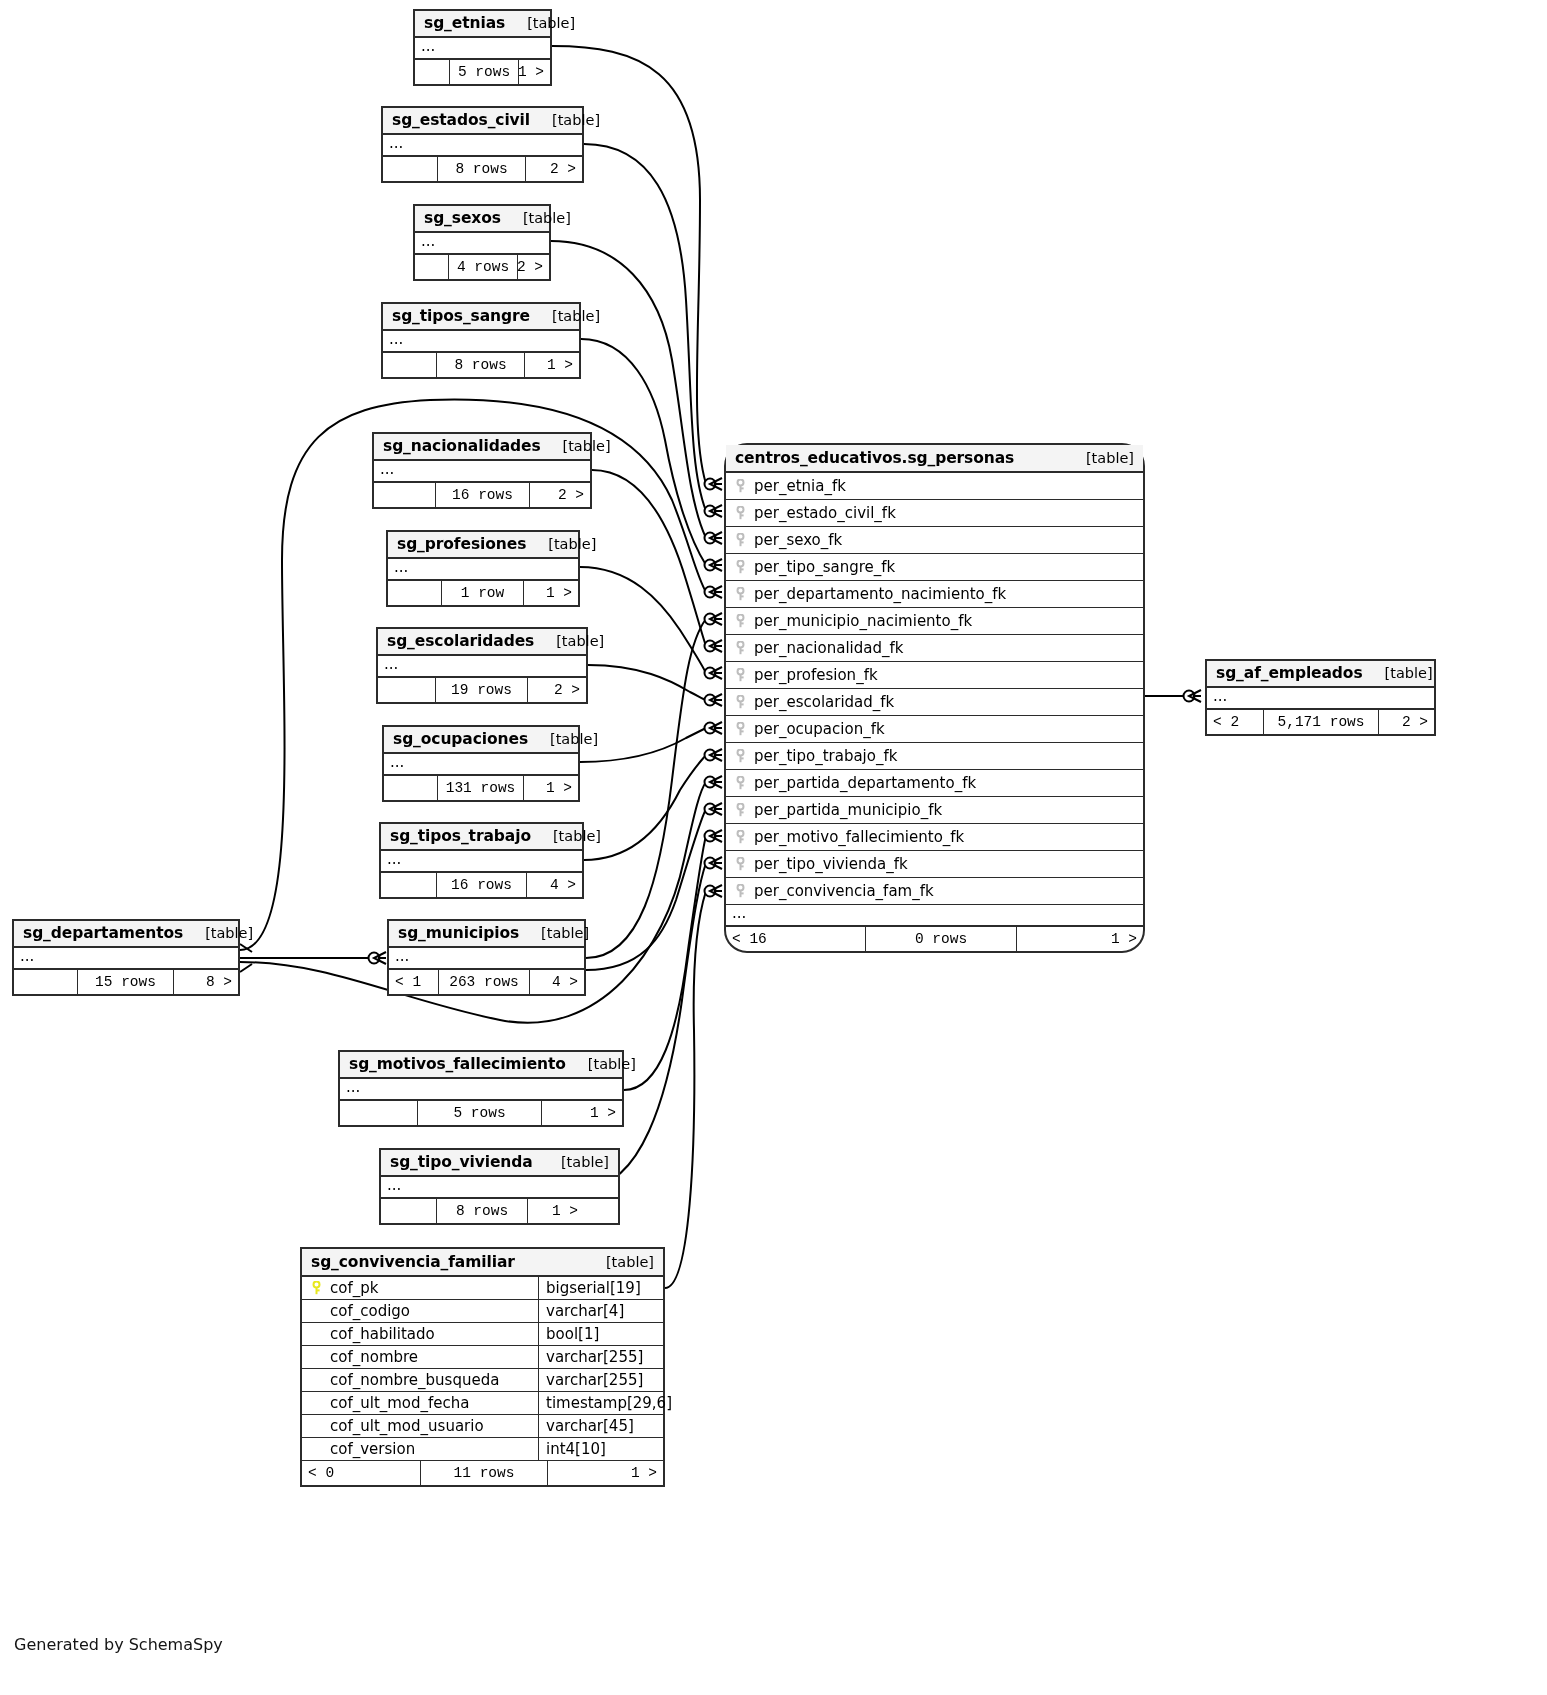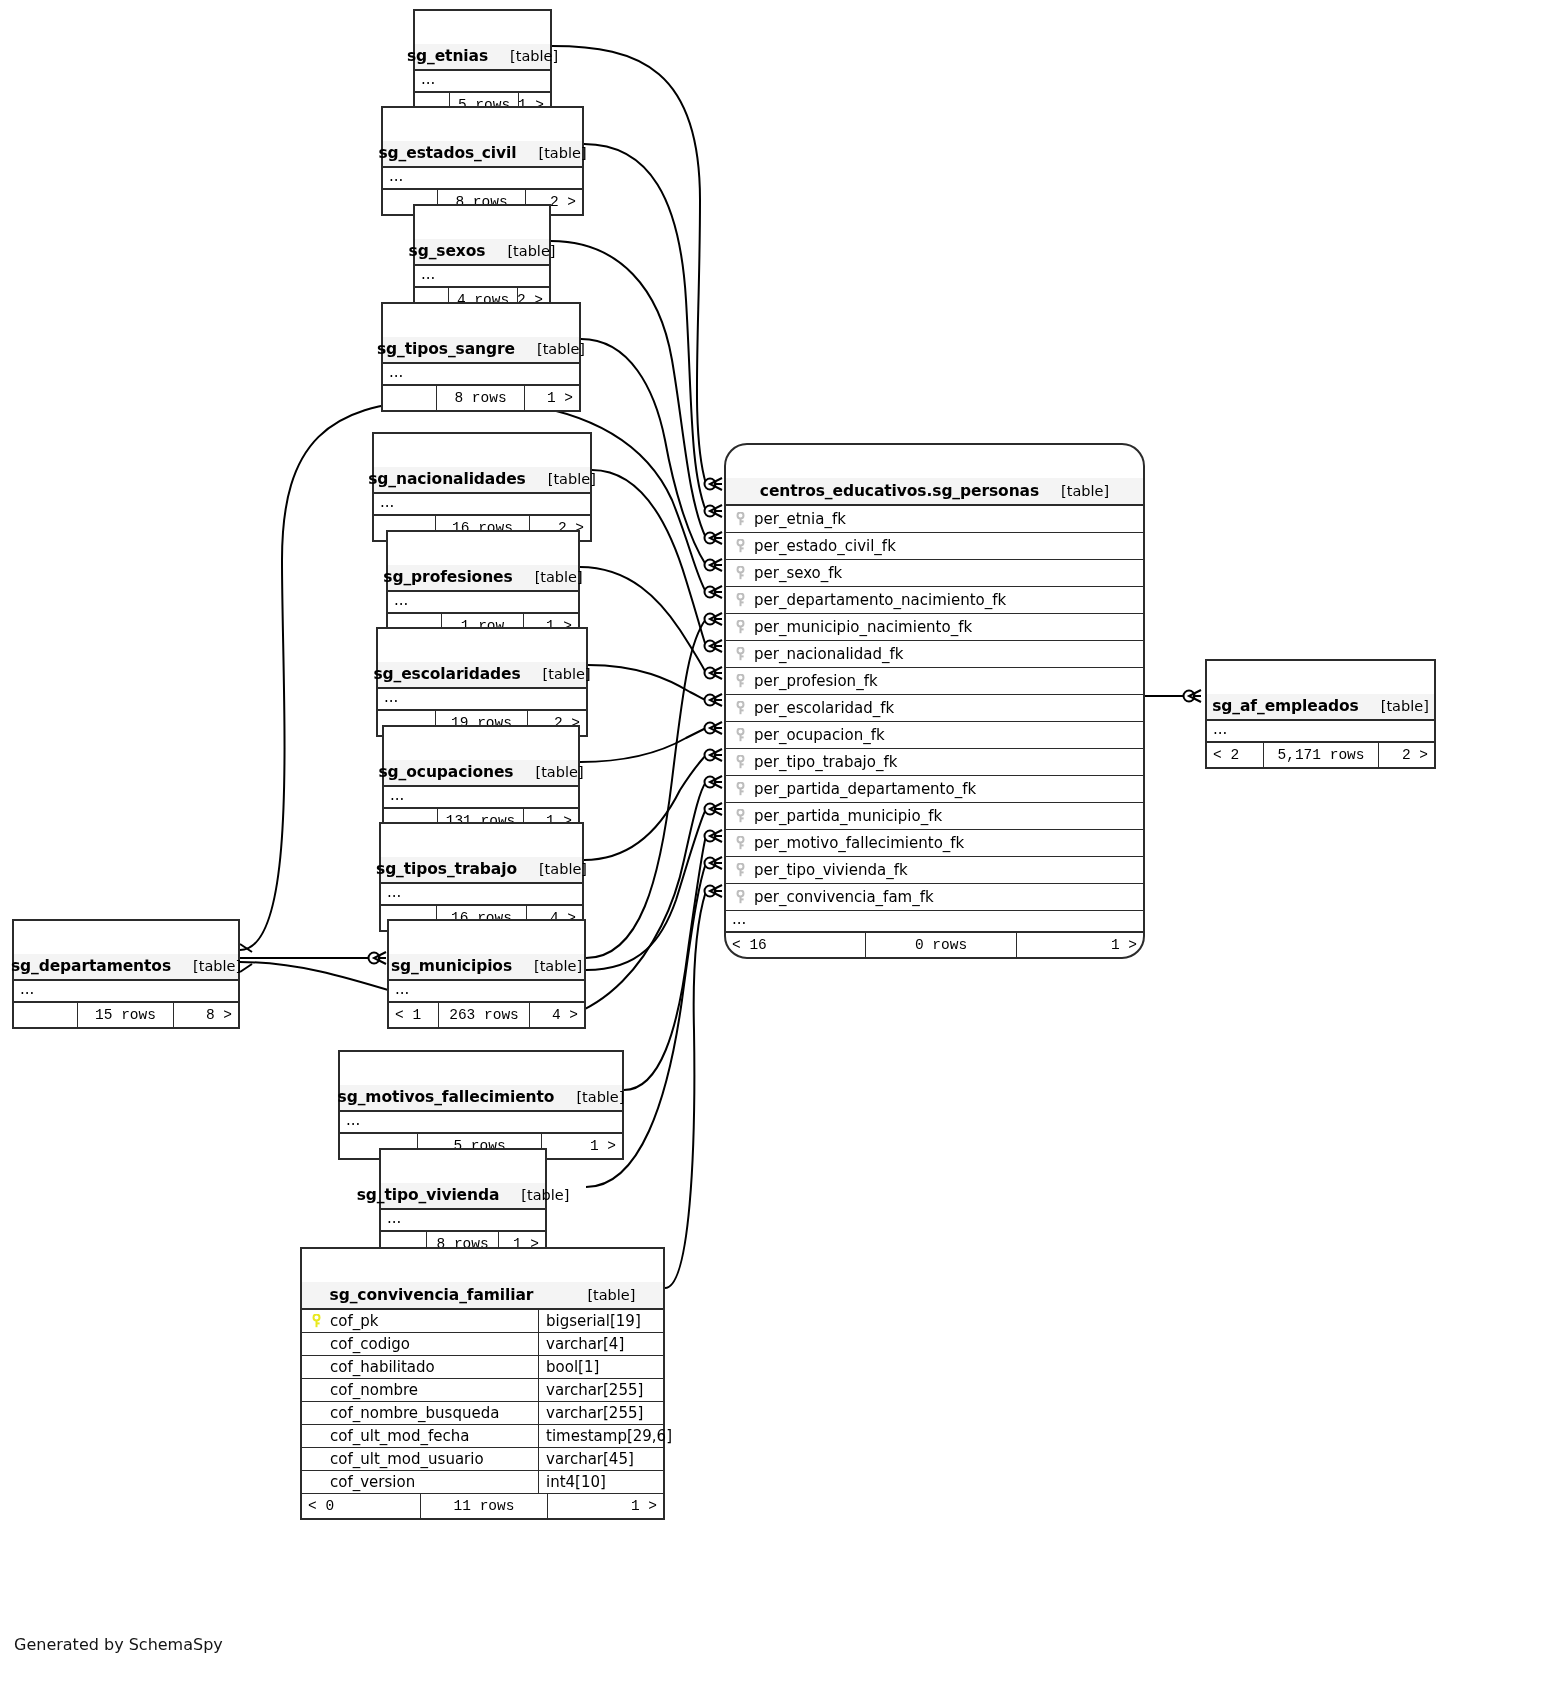--- a/index.html
+++ b/index.html
@@ -31,25 +31,24 @@
     border: 2px solid #2b2b2b;
     background: #ffffff;
     box-sizing: border-box;
     font-size: 15px;
   }
   .tbl .hdr {
     background: #f4f4f4;
     border-bottom: 2px solid #2b2b2b;
     display: flex;
     align-items: center;
-    justify-content: center;
+    justify-content: space-between;
     padding: 4px 9px 5px 9px;
     box-sizing: border-box;
     height: 27px;
-    margin-top: 33px;
   }
   .tbl .hdr .tname {
     font-weight: bold;
     font-size: 15.5px;
     white-space: nowrap;
     letter-spacing: -0.1px;
   }
   .tbl .hdr .ttag {
     font-size: 14.5px;
     font-weight: normal;
@@ -396,21 +395,21 @@
       <span class="ttag">[table]</span>
     </div>
     <div class="ellipsis">...</div>
     <div class="foot">
       <div class="f-left" style="width:78px;"></div>
       <div class="f-mid" style="width:124px;">5 rows</div>
       <div class="f-right" style="width:80px;">1 &gt;</div>
     </div>
   </div>
 
-  <div class="tbl" style="left:379px; top:1148px; width:168px;">
+  <div class="tbl" style="left:379px; top:1148px; width:241px;">
     <div class="hdr">
       <span class="tname">sg_tipo_vivienda</span>
       <span class="ttag">[table]</span>
     </div>
     <div class="ellipsis">...</div>
     <div class="foot">
       <div class="f-left" style="width:56px;"></div>
       <div class="f-mid" style="width:91px;">8 rows</div>
       <div class="f-right" style="width:56px;">1 &gt;</div>
     </div>
@@ -457,20 +456,30 @@
         </div>
         <div class="fkrow">
           <span class="keyico">
             <svg width="13" height="14" viewBox="0 0 13 14" xmlns="http://www.w3.org/2000/svg">
               <circle cx="6.5" cy="3.4" r="3.0" fill="none" stroke="#bdbdbd" stroke-width="2"></circle>
               <path d="M6.5,6.4 L6.5,13.2" stroke="#bdbdbd" stroke-width="2" fill="none"></path>
               <path d="M6.5,9.4 L9.6,9.4" stroke="#bdbdbd" stroke-width="2" fill="none"></path>
             </svg>
           </span>
           <span>per_sexo_fk</span>
+        </div>
+        <div class="fkrow">
+          <span class="keyico">
+            <svg width="13" height="14" viewBox="0 0 13 14" xmlns="http://www.w3.org/2000/svg">
+              <circle cx="6.5" cy="3.4" r="3.0" fill="none" stroke="#bdbdbd" stroke-width="2"></circle>
+              <path d="M6.5,6.4 L6.5,13.2" stroke="#bdbdbd" stroke-width="2" fill="none"></path>
+              <path d="M6.5,9.4 L9.6,9.4" stroke="#bdbdbd" stroke-width="2" fill="none"></path>
+            </svg>
+          </span>
+          <span>per_tipo_sangre_fk</span>
         </div>
         <div class="fkrow">
           <span class="keyico">
             <svg width="13" height="14" viewBox="0 0 13 14" xmlns="http://www.w3.org/2000/svg">
               <circle cx="6.5" cy="3.4" r="3.0" fill="none" stroke="#bdbdbd" stroke-width="2"></circle>
               <path d="M6.5,6.4 L6.5,13.2" stroke="#bdbdbd" stroke-width="2" fill="none"></path>
               <path d="M6.5,9.4 L9.6,9.4" stroke="#bdbdbd" stroke-width="2" fill="none"></path>
             </svg>
           </span>
           <span>per_departamento_nacimiento_fk</span>

